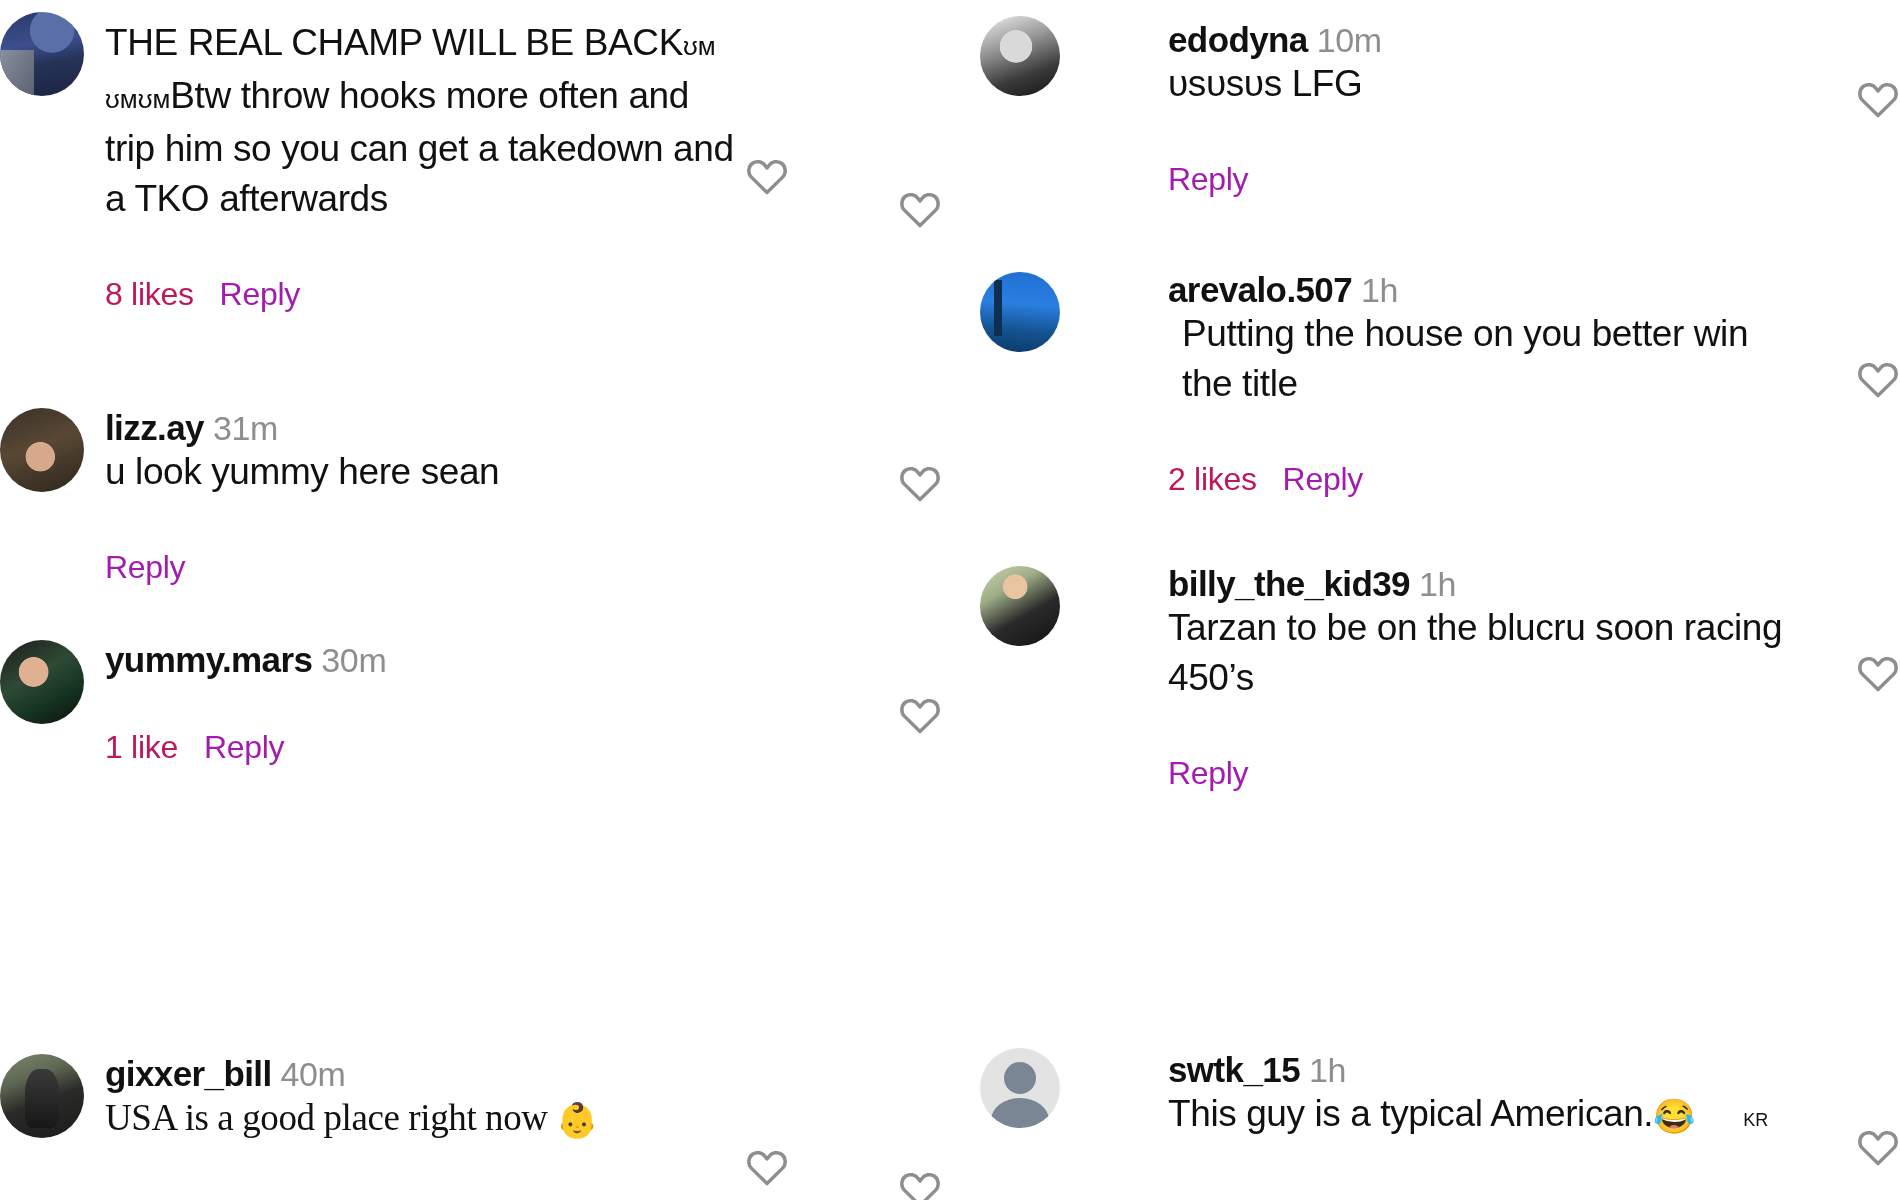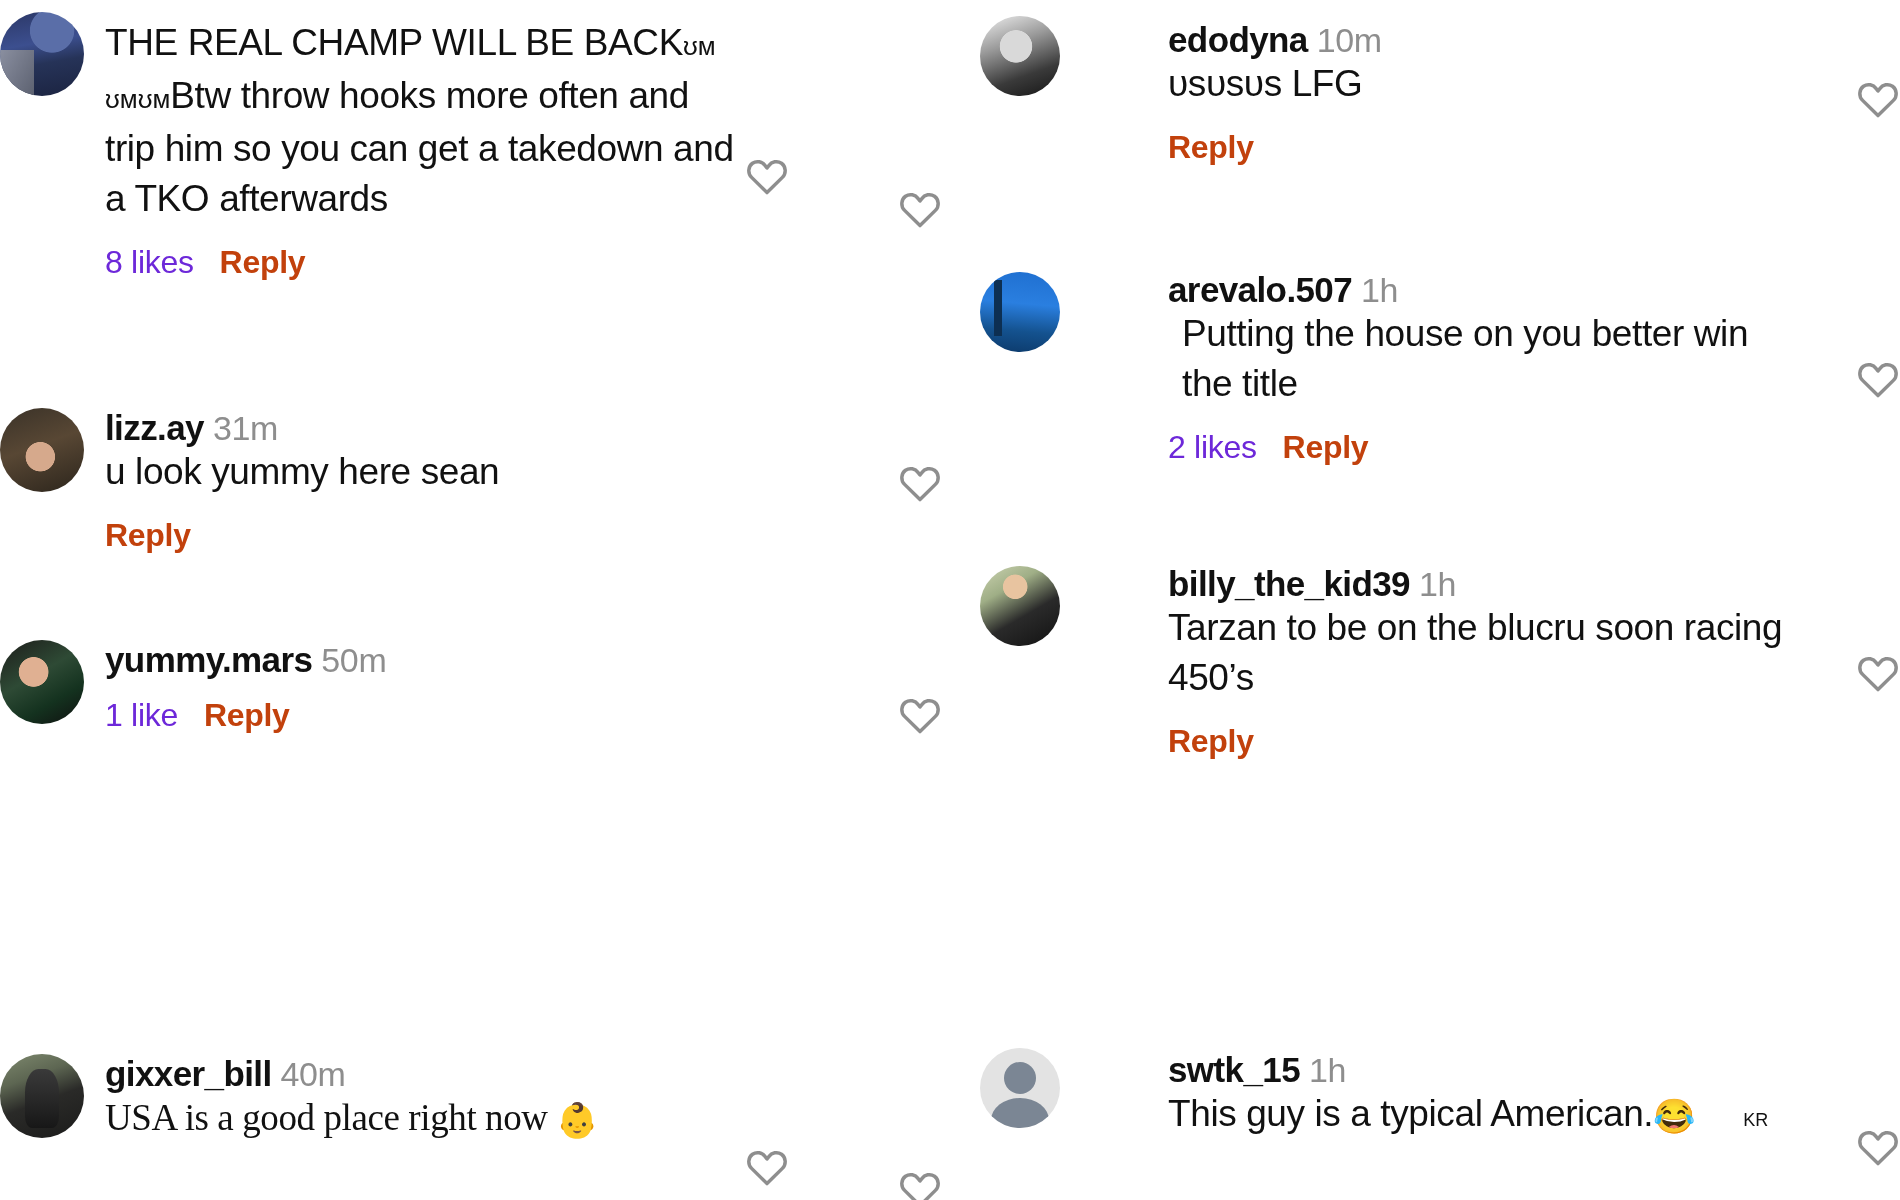--- a/index.html
+++ b/index.html
@@ -93,27 +93,27 @@
     letter-spacing: 0px;
     margin-left: 48px;
   }
 
   .actions {
     margin-top: 20px;
     white-space: nowrap;
   }
   .action {
     font-size: 32px;
-    color: #6d28d9;
+    color: #be185d;
     letter-spacing: -0.3px;
     font-weight: 400;
     display: inline-block;
   }
   .action + .action { margin-left: 26px; }
-  .action.reply { font-weight: 700; color: #c2410c; }
+  .action.reply { font-weight: 400; color: #a21caf; margin-top: 32px; }
 
   .heart {
     position: absolute;
     width: 44px;
     height: 44px;
   }
   .heart svg { display: block; width: 100%; height: 100%; }
 
   
   .av-dclosingfat {
@@ -219,21 +219,21 @@
         </svg>
       </div>
     </div>
 
     <div class="comment" style="left:0; top:632px;">
       <div class="avatar av-cassmars" style="left:0px; top:8px; width:84px; height:84px;">
           <span class="inner"></span>
         </div>
       <div class="body-col" style="left:105px; top:10px; width:650px;">
         <div class="meta-line">
-          <span class="username">yummy.mars</span><span class="timestamp">50m</span>
+          <span class="username">yummy.mars</span><span class="timestamp">30m</span>
         </div>
         <div class="actions">
           <span class="action">1 like</span><span class="action reply">Reply</span>
         </div>
       </div>
       <div class="heart" style="left:898px; top:62px;">
         <svg viewBox="0 0 24 24" fill="none" stroke="#8e8e8e" stroke-width="1.9" stroke-linecap="round" stroke-linejoin="round">
           <path d="M12 20.5 L3.6 12.2 C1.4 10 1.6 6.3 4.1 4.5 C6.4 2.9 9.4 3.6 11 5.8 L12 7.1 L13 5.8 C14.6 3.6 17.6 2.9 19.9 4.5 C22.4 6.3 22.6 10 20.4 12.2 Z"></path>
         </svg>
       </div>

